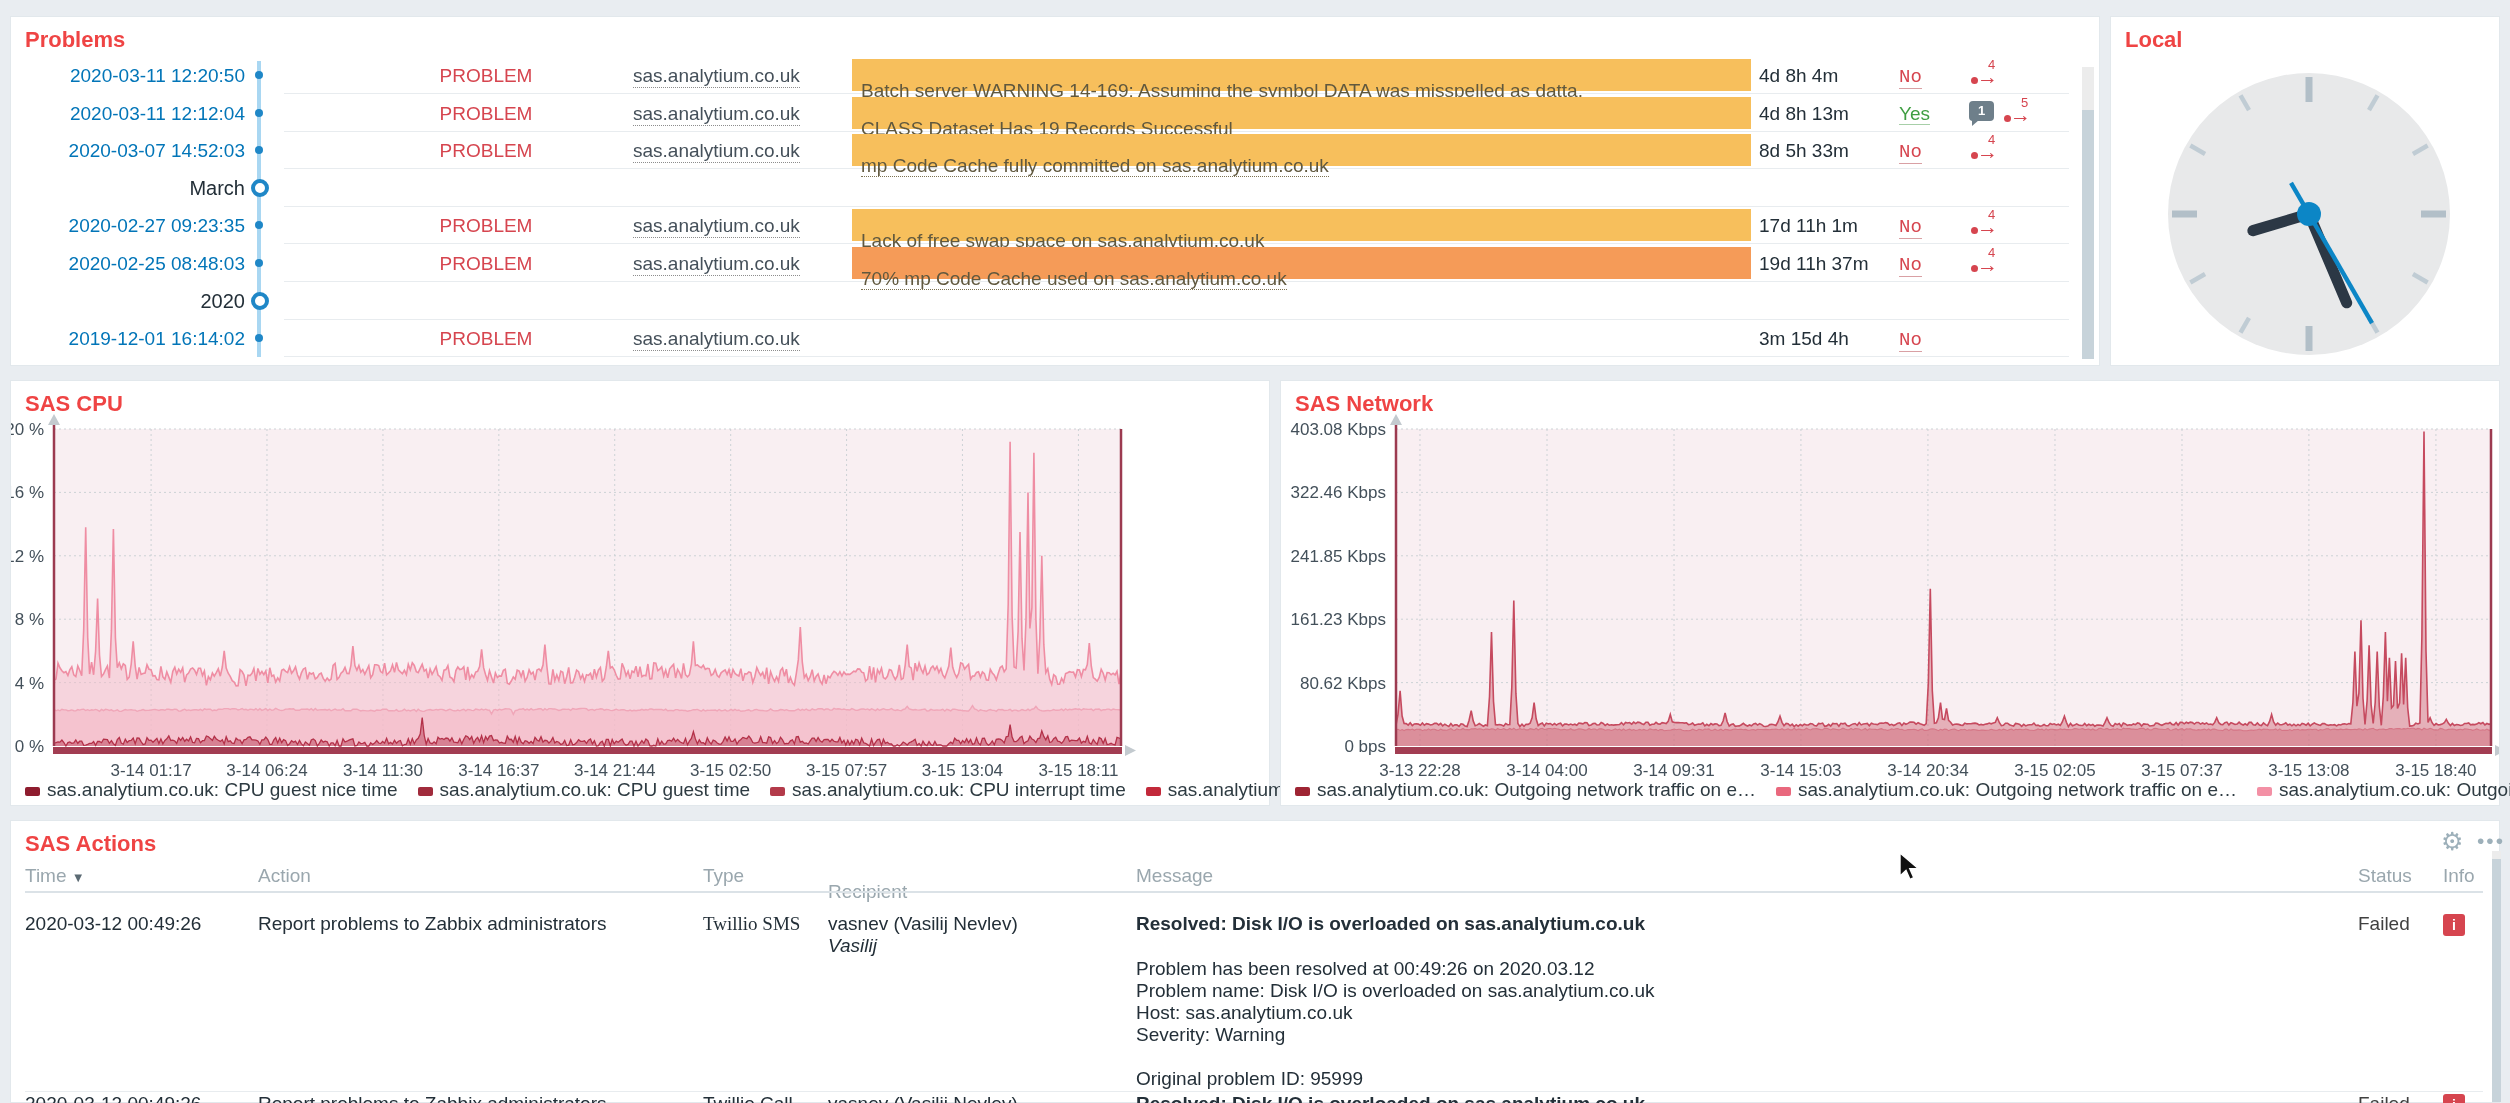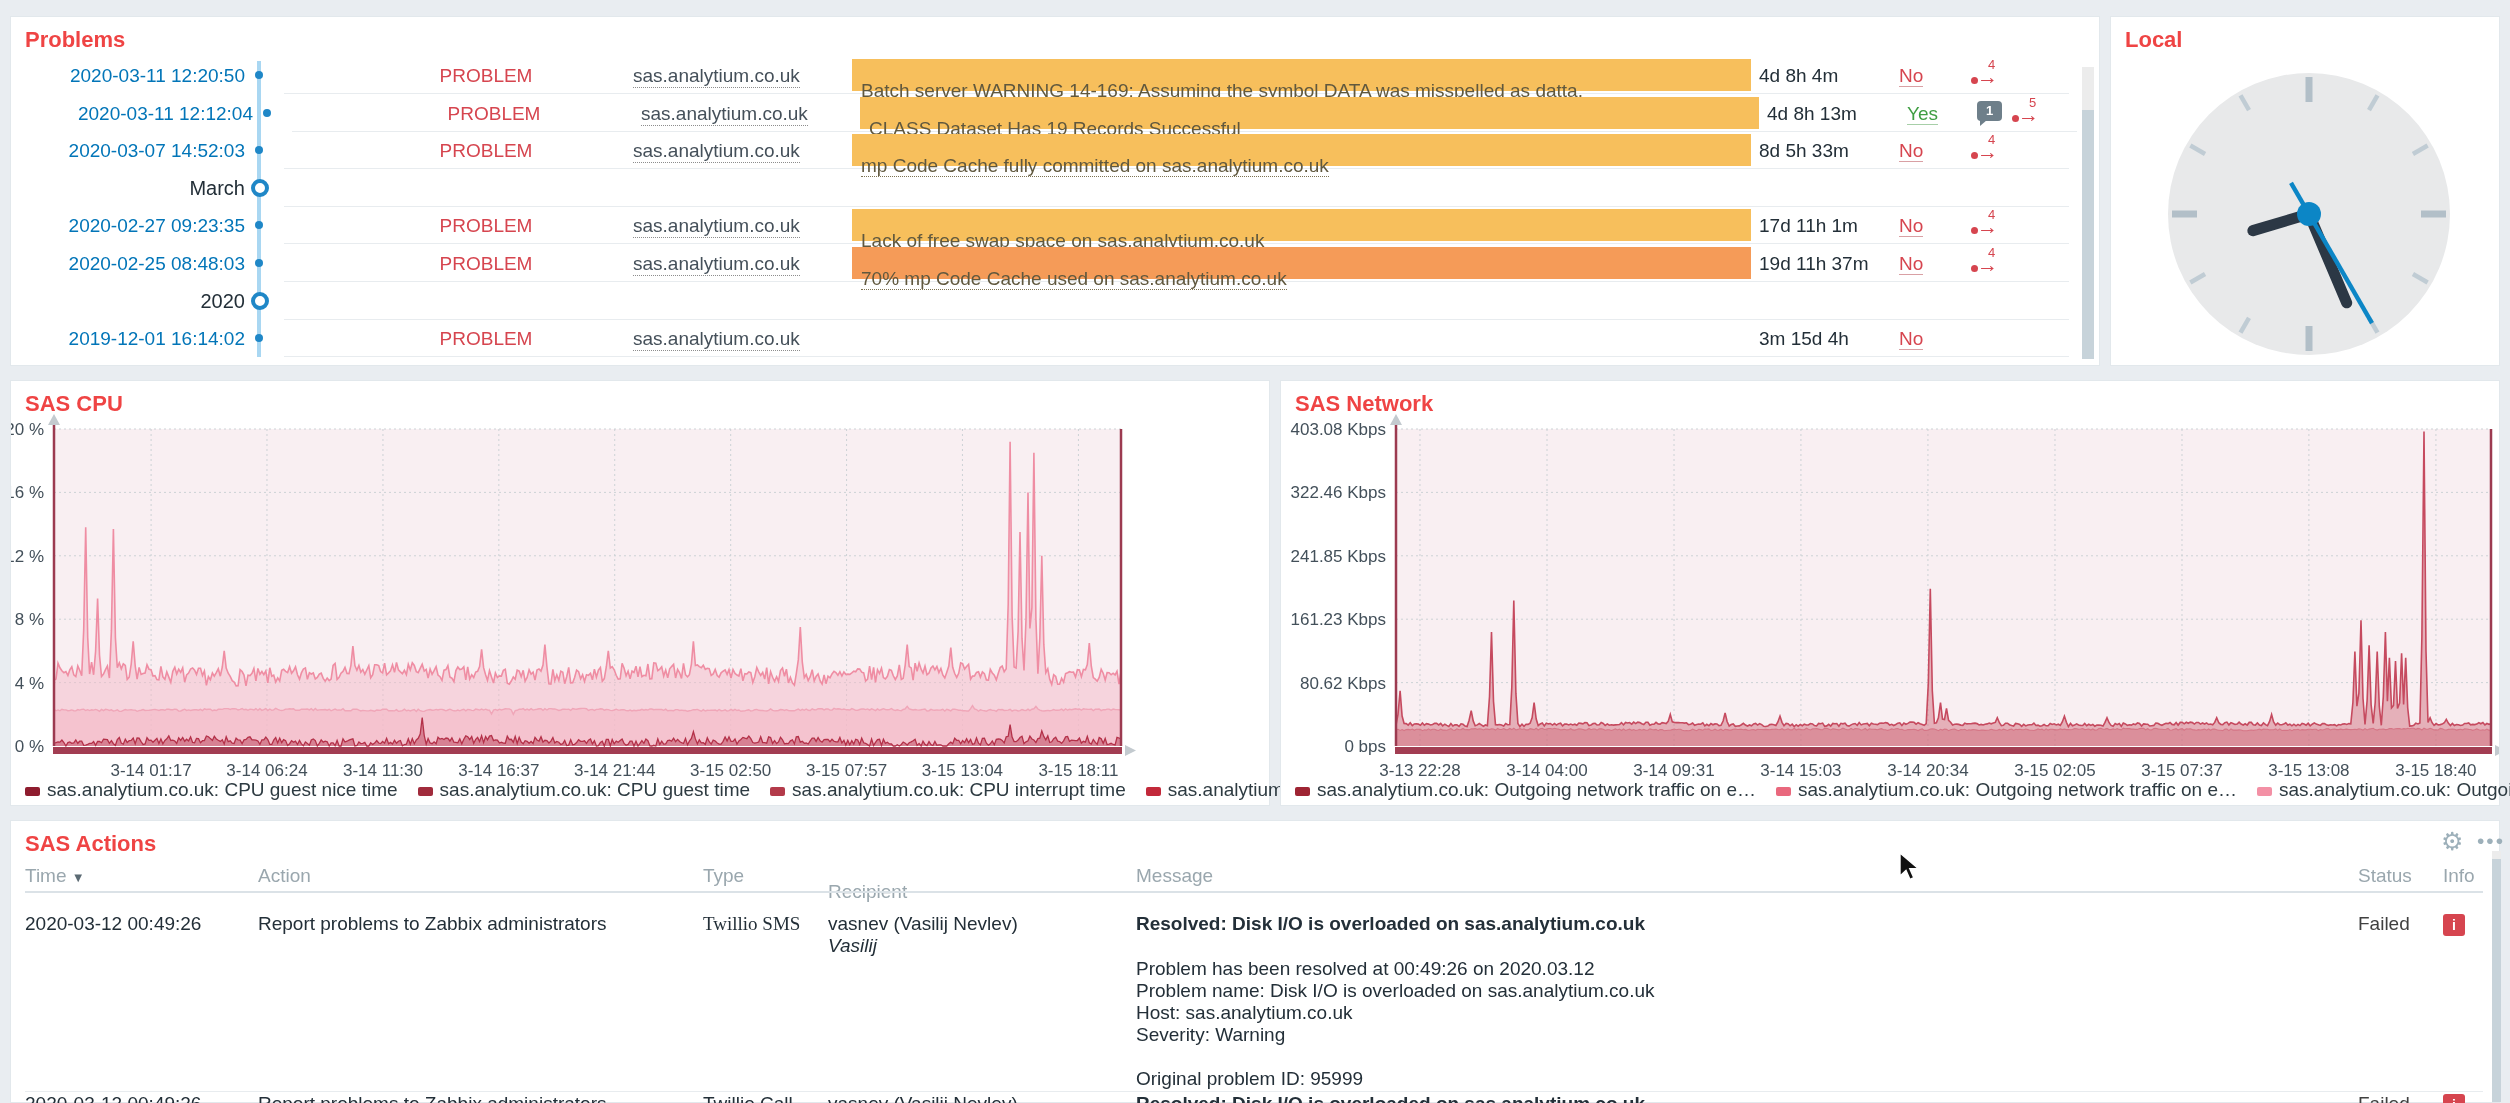--- a/index.html
+++ b/index.html
@@ -17,21 +17,21 @@
   .tl-dot{position:absolute;left:244px;width:8px;height:8px;border-radius:50%;background:#1f87c7;}
   .tl-circ{position:absolute;left:240px;width:10px;height:10px;border-radius:50%;background:#fff;border:4px solid #1f87c7;}
   .psev{position:absolute;left:380px;width:190px;top:9px;text-align:center;font-size:19px;color:#d6454f;}
   .phost{position:absolute;left:622px;top:9px;font-size:19px;color:#45505a;border-bottom:1px dotted #8d8d8d;cursor:pointer;}
   .pmsg{position:absolute;left:841px;top:3px;width:899px;height:32px;line-height:32px;box-sizing:border-box;padding:16px 9px;font-size:19px;}
   .pmsg span{color:#60583e;border-bottom:1px dotted #7c7252;cursor:pointer;}
   .pmsg.warning{background:#f7bf5c;}
   .pmsg.average{background:#f59b58;}
   .pdur{position:absolute;left:1748px;top:9px;font-size:19px;color:#232f38;}
   .pack{position:absolute;left:1888px;width:54px;top:9px;font-size:19px;cursor:pointer;}
-  .pack.no{color:#d6454f;border-bottom:0;} .pack.no b{font-weight:normal;border-bottom:1px solid #d9a0a4;}
+  .pack.no{color:#d6454f;border-bottom:0;} .pack.no b{font-weight:normal;border-bottom:1px solid #d9a0a4;font-family:Liberation Mono, monospace;}
   .pack.yes{color:#3f9e42;} .pack.yes b{font-weight:normal;border-bottom:1px solid #a7cfa8;}
   .pact{position:absolute;left:1958px;top:4px;height:30px;}
   .act{position:relative;display:inline-block;width:34px;height:30px;vertical-align:top;}
   .act .dot{position:absolute;left:2px;top:17px;width:7px;height:7px;border-radius:50%;background:#d6454f;}
   .act .arr{position:absolute;left:8px;top:5px;font-style:normal;color:#d6454f;font-size:21px;font-weight:bold;}
   .act .cnt{position:absolute;left:19px;top:-3px;font-size:13px;color:#d6454f;font-weight:normal;}
   .bub{position:relative;display:inline-block;width:25px;height:20px;margin-top:3px;margin-right:8px;background:#6e7f8a;border-radius:4px;color:#fff;font-size:13px;font-weight:bold;text-align:center;line-height:20px;vertical-align:top;}
   .bub i{position:absolute;left:3px;bottom:-5px;width:0;height:0;border-left:7px solid #6e7f8a;border-bottom:6px solid transparent;}
   .sbar-track{position:absolute;background:#ececec;}
   .sbar-thumb{position:absolute;background:#c7d3da;}
@@ -66,21 +66,21 @@
           <div class="psep"></div>
           <div class="ptime">2020-03-11 12:20:50</div>
           <div class="tl-dot" style="top: 15px;"></div>
           <div class="psev">PROBLEM</div>
           <div class="phost">sas.analytium.co.uk</div>
           <div class="pmsg warning"><span>Batch server WARNING 14-169: Assuming the symbol DATA was misspelled as datta.</span></div>
           <div class="pdur">4d 8h 4m</div>
           <div class="pack no"><b>No</b></div>
           <div class="pact"><span class="act"><i class="dot"></i><i class="arr">→</i><b class="cnt">4</b></span></div>
         </div>
-        <div class="prow" style="top: 76.6px; margin-left: 8px;">
+        <div class="prow" style="top: 76.6px;">
           <div class="psep"></div>
           <div class="ptime">2020-03-11 12:12:04</div>
           <div class="tl-dot" style="top: 15px;"></div>
           <div class="psev">PROBLEM</div>
           <div class="phost">sas.analytium.co.uk</div>
           <div class="pmsg warning"><span>CLASS Dataset Has 19 Records Successful</span></div>
           <div class="pdur">4d 8h 13m</div>
           <div class="pack yes"><b>Yes</b></div>
           <div class="pact"><span class="bub">1<i></i></span><span class="act"><i class="dot"></i><i class="arr">→</i><b class="cnt">5</b></span></div>
         </div>

